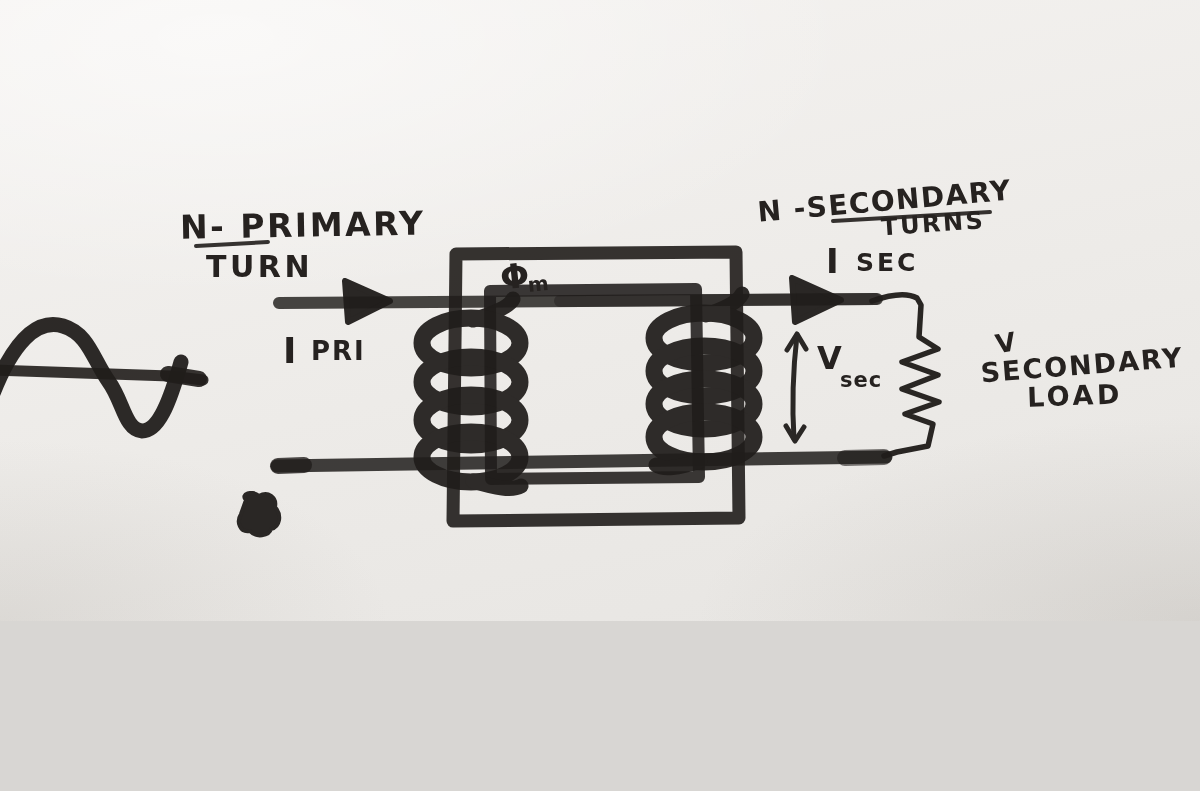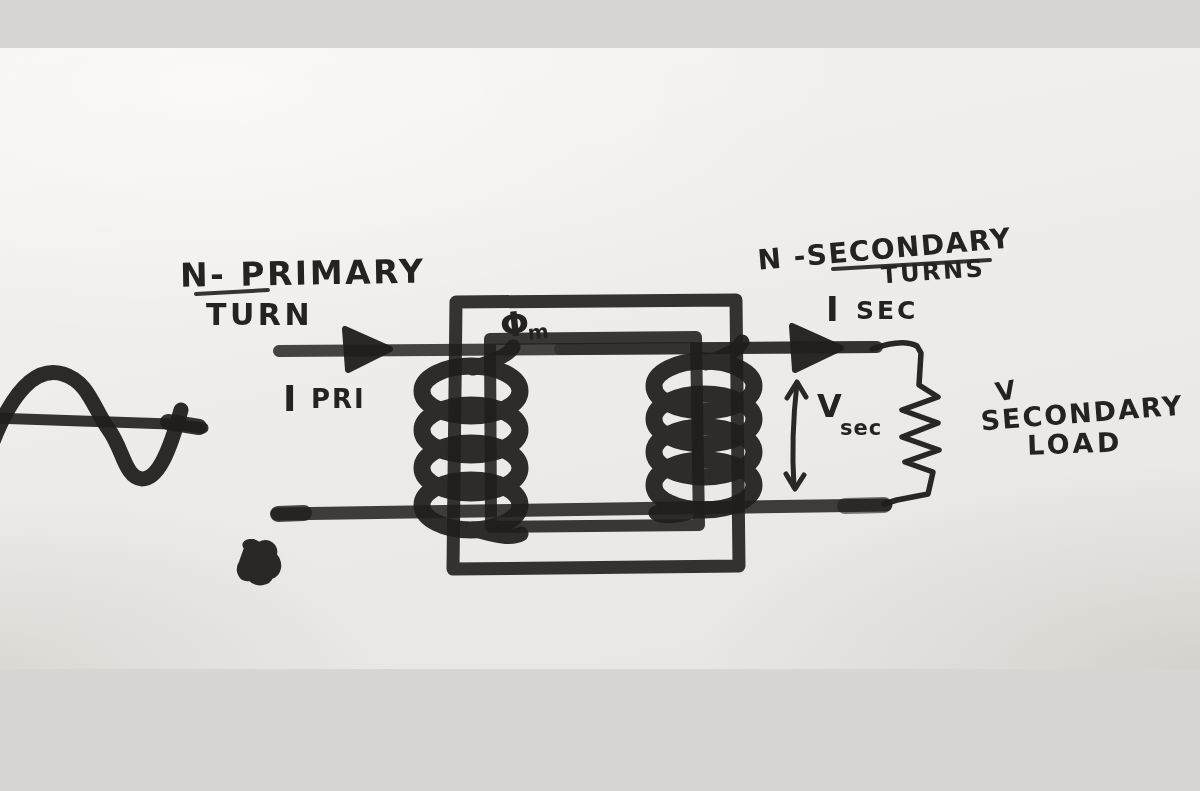--- a/index.html
+++ b/index.html
@@ -8,21 +8,20 @@
     font-family:"DejaVu Sans", sans-serif;
     background:#d8d6d3;
   }
   .paper{
     position:relative;width:1200px;height:621px;
     background:
       radial-gradient(90% 70% at 18% 6%, rgba(255,255,255,.55), rgba(255,255,255,0) 60%),
       radial-gradient(70% 55% at 100% 100%, rgba(150,144,136,.22), rgba(150,144,136,0) 60%),
       radial-gradient(50% 45% at 0% 100%, rgba(150,144,136,.18), rgba(150,144,136,0) 65%),
       linear-gradient(168deg, #f5f3f1 0%, #edebe8 55%, #e7e5e2 100%);
-    margin-top: 48px;
   }
   svg{position:absolute;inset:0;display:block;}
   .stroke{stroke:#201d1b;fill:none;stroke-linecap:round;stroke-linejoin:round;}
   .fillink{fill:#201d1b;stroke:#201d1b;stroke-linejoin:round;}
   text{fill:#262220;font-family:"DejaVu Sans", sans-serif;font-weight:bold;}
 </style>
 </head>
 <body>
 
 <div class="paper">

